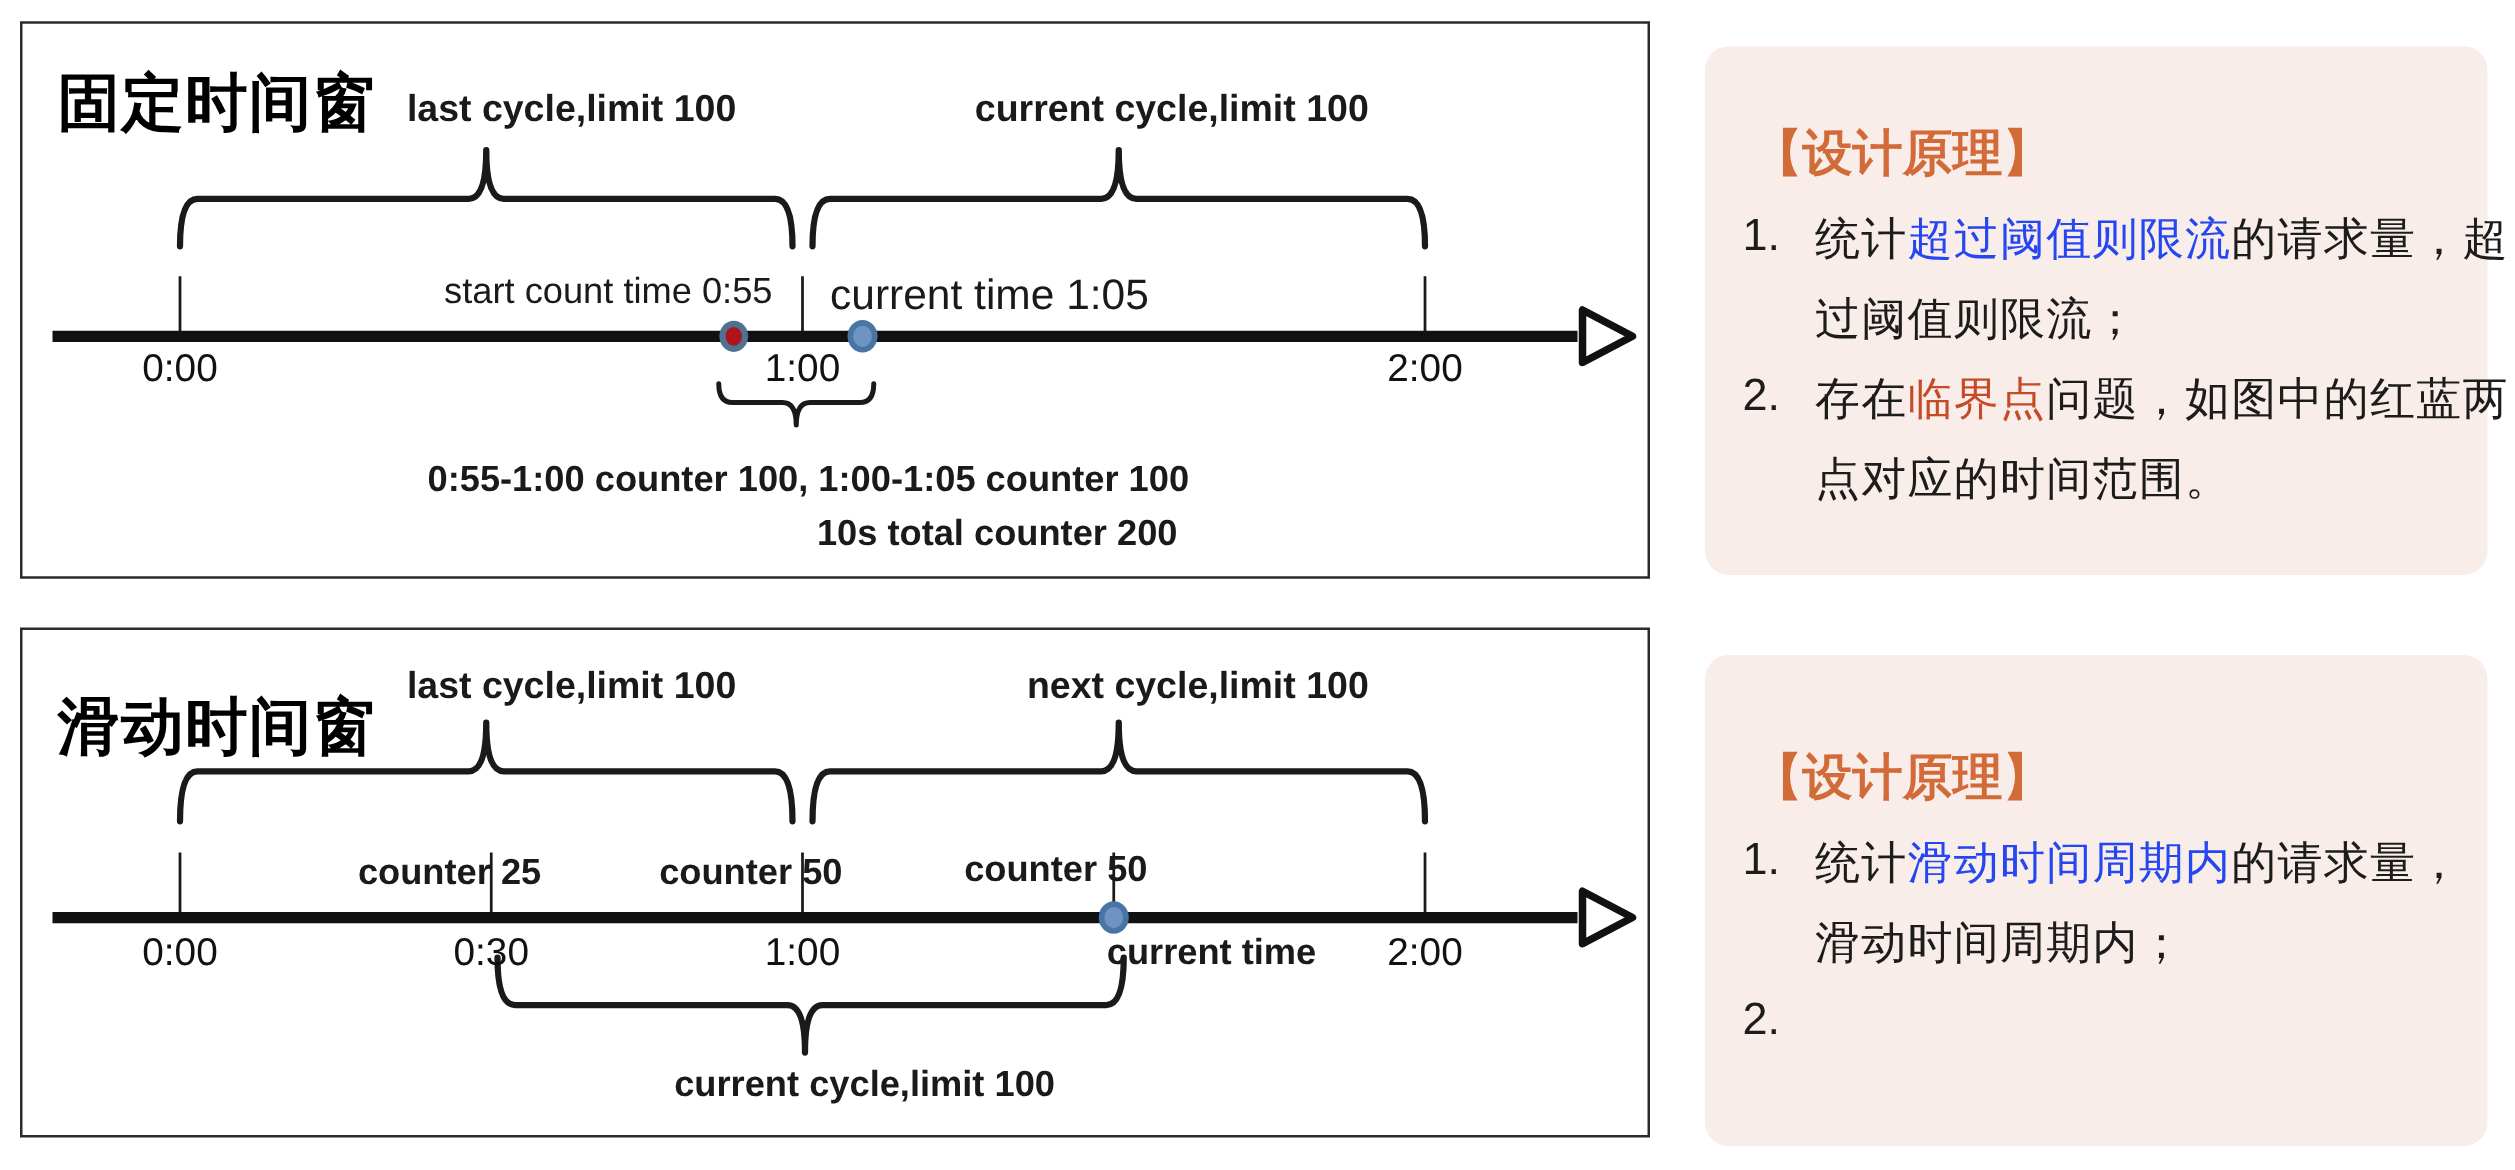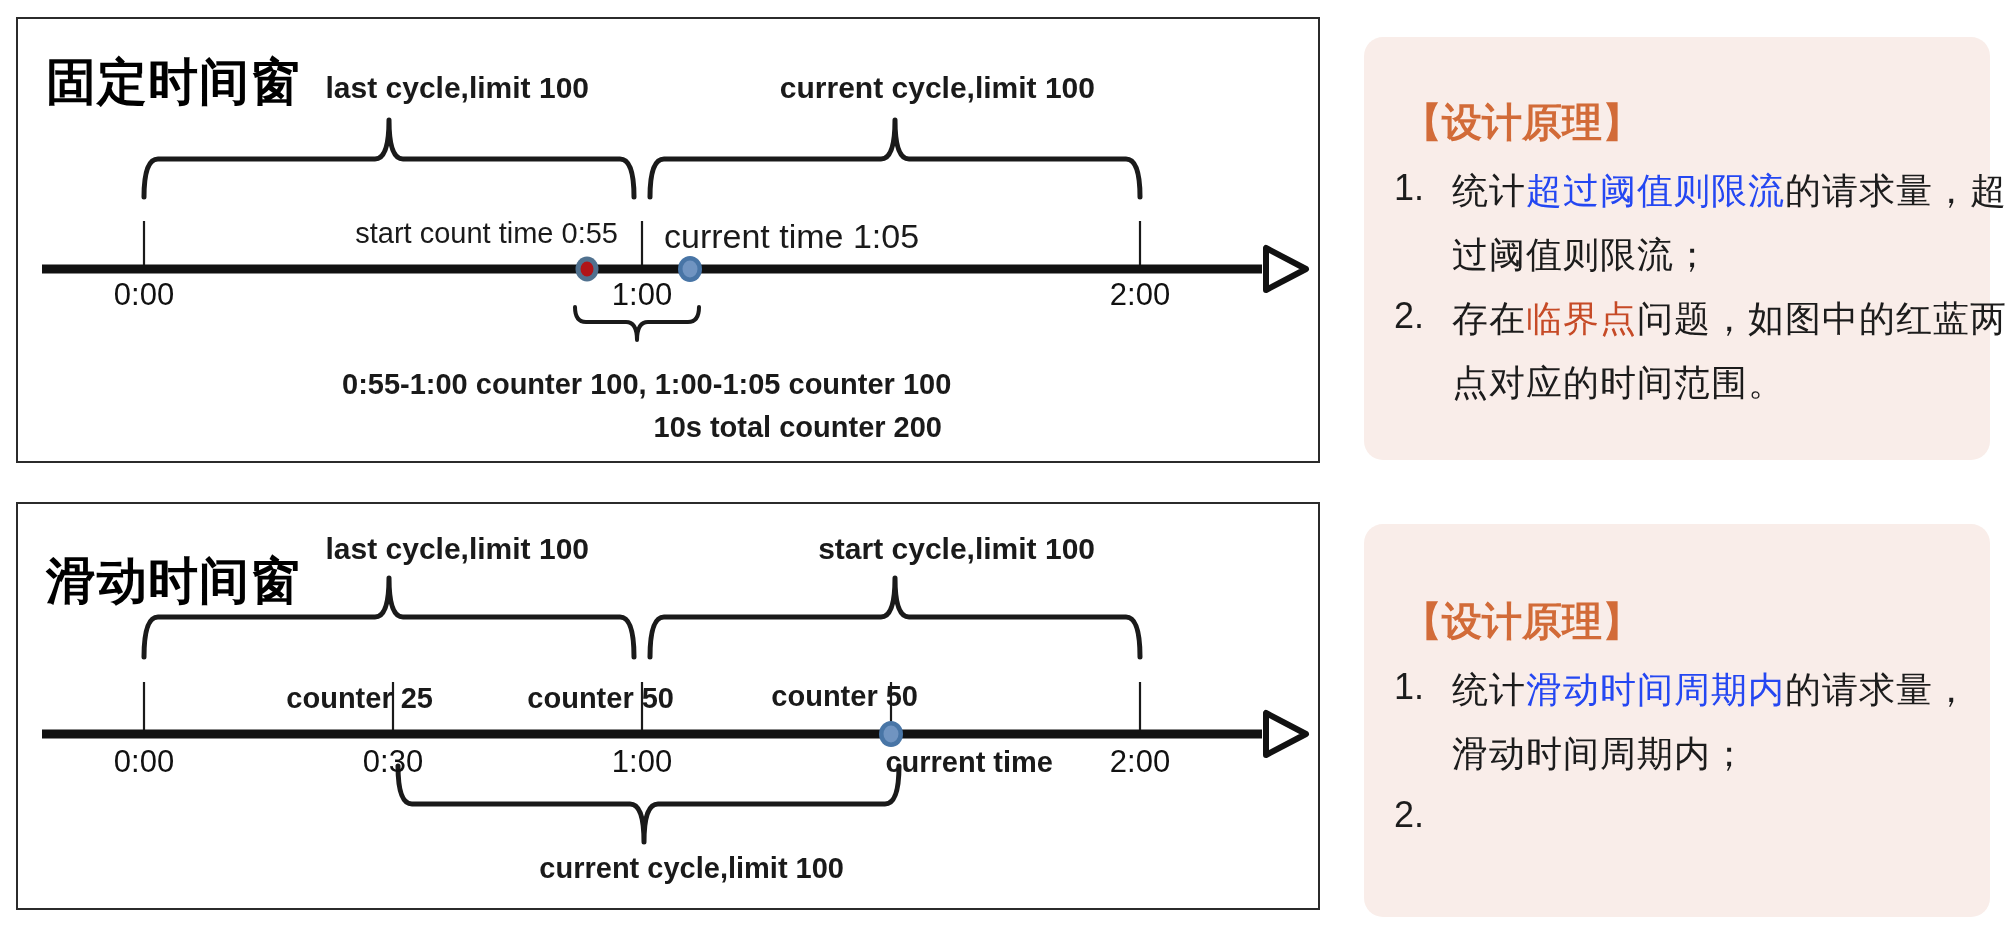--- a/index.html
+++ b/index.html
@@ -81,21 +81,21 @@
     <line x1="24" y1="230" x2="1244" y2="230" stroke="#111" stroke-width="9"></line>
     <polygon points="1248,209 1248,251 1288,230" fill="#ffffff" stroke="#111" stroke-width="6" stroke-linejoin="round"></polygon>
 
     <path d="M 380,262 Q 380,300 394,300 L 612,300 Q 626,300 626,338 Q 626,300 640,300 L 867,300 Q 881,300 881,262" fill="none" stroke="#1a1a1a" stroke-width="5" stroke-linecap="round" stroke-linejoin="round"></path>
 
     <ellipse cx="873" cy="230" rx="12" ry="13" fill="#4875a6"></ellipse>
     <ellipse cx="873" cy="230" rx="7.5" ry="8.5" fill="#7094c1"></ellipse>
   </svg>
 
   <div class="dlabel center" style="left:171px;top:28px;width:400px;">last cycle,limit 100</div>
-  <div class="dlabel center" style="left:677px;top:28px;width:400px;">start cycle,limit 100</div>
+  <div class="dlabel center" style="left:677px;top:28px;width:400px;">next cycle,limit 100</div>
 
   <div class="dlabel center" style="left:115px;top:178px;width:300px;font-size:29px;">counter 25</div>
   <div class="dlabel center" style="left:356px;top:178px;width:300px;font-size:29px;">counter 50</div>
   <div class="dlabel center" style="left:600px;top:176px;width:300px;font-size:29px;">counter 50</div>
 
   <div class="ticklabel" style="left:26px;top:240px;">0:00</div>
   <div class="ticklabel" style="left:275px;top:240px;">0:30</div>
   <div class="ticklabel" style="left:524px;top:240px;">1:00</div>
   <div class="dlabel center" style="left:735px;top:242px;width:300px;font-size:29px;">current time</div>
   <div class="ticklabel" style="left:1022px;top:240px;">2:00</div>

